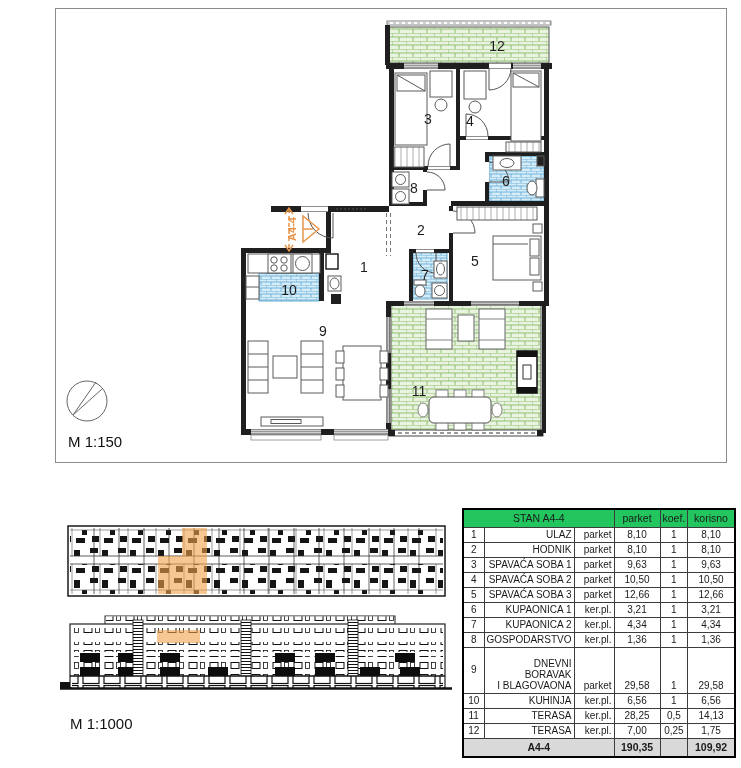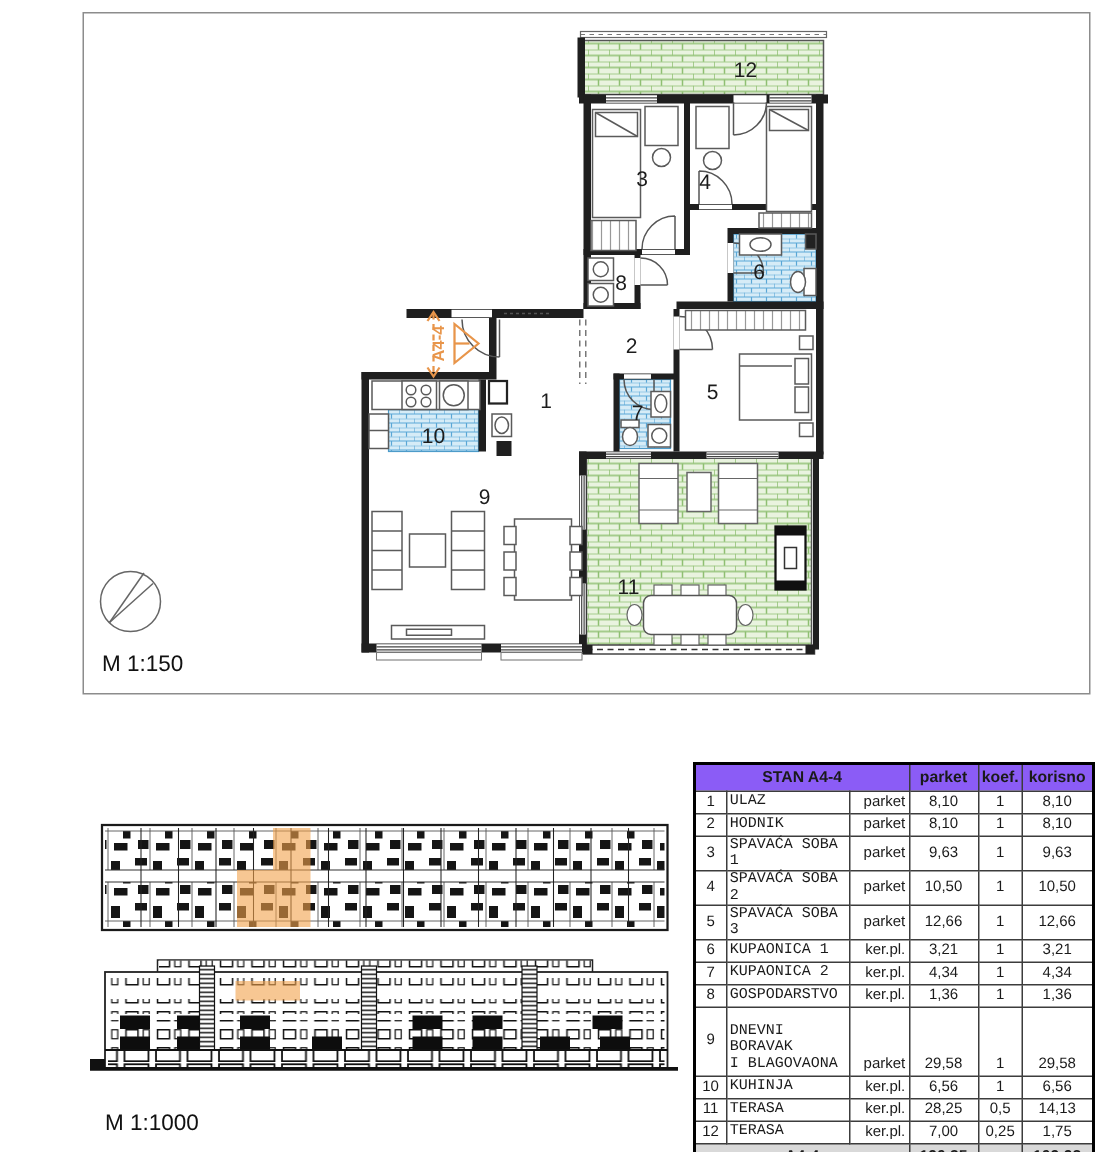--- a/index.html
+++ b/index.html
@@ -1,29 +1,29 @@
 <!DOCTYPE html>
 <html><head>
 <meta charset="utf-8">
 <style>
   html,body{margin:0;padding:0;background:#fff;}
   #stage{position:relative;width:741px;height:768px;background:#ffffff;overflow:hidden;
          font-family:"Liberation Sans",sans-serif;color:#1a1a1a;}
   .sheet{position:absolute;left:55px;top:8px;width:672px;height:455px;
          border:1.5px solid #8c8c8c;background:#fff;box-sizing:border-box;}
   .sheet svg{display:block;}
-  #siteWrap{position:absolute;left:60px;top:540px;width:395px;height:228px;}
+  #siteWrap{position:absolute;left:60px;top:516px;width:395px;height:228px;}
   
   #areaTable{position:absolute;left:462px;top:508px;border-collapse:collapse;
              font-size:10px;color:#1a1a1a;background:#fff;}
   #areaTable td{border:1px solid #3c3c3c;padding:0 2px;height:15px;box-sizing:border-box;}
   #areaTable{border:2px solid #000;}
-  #areaTable .hdr td{background:#8b5cf6;font-weight:bold;text-align:center;height:18px;font-size:10.5px;}
+  #areaTable .hdr td{background:#22c55e;font-weight:normal;text-align:center;height:18px;font-size:10.5px;}
   #areaTable .c-num{width:21px;text-align:center;}
-  #areaTable .c-name{width:82px;text-align:left;font-family:Liberation Mono, monospace;}
+  #areaTable .c-name{width:82px;text-align:right;}
   #areaTable .c-fin{width:40px;text-align:right;}
   #areaTable .c-net{width:46px;text-align:center;}
   #areaTable .c-koef{width:27px;text-align:center;}
   #areaTable .c-kor{width:47px;text-align:center;}
   #areaTable tr.tall td{height:46px;vertical-align:bottom;padding-bottom:2px;}
   #areaTable tr.tall .c-num{vertical-align:middle;}
   #areaTable .pre{white-space:pre-line;}
   #areaTable .ftr td{background:#d9d9d9;font-weight:bold;text-align:center;height:19px;font-size:10.5px;}
   .scaleTxt{fill:#111;font-size:15px;font-family:"Liberation Sans",sans-serif;}
   .roomLbl{fill:#1c1c1c;font-size:14px;font-family:"Liberation Sans",sans-serif;text-anchor:middle;}

